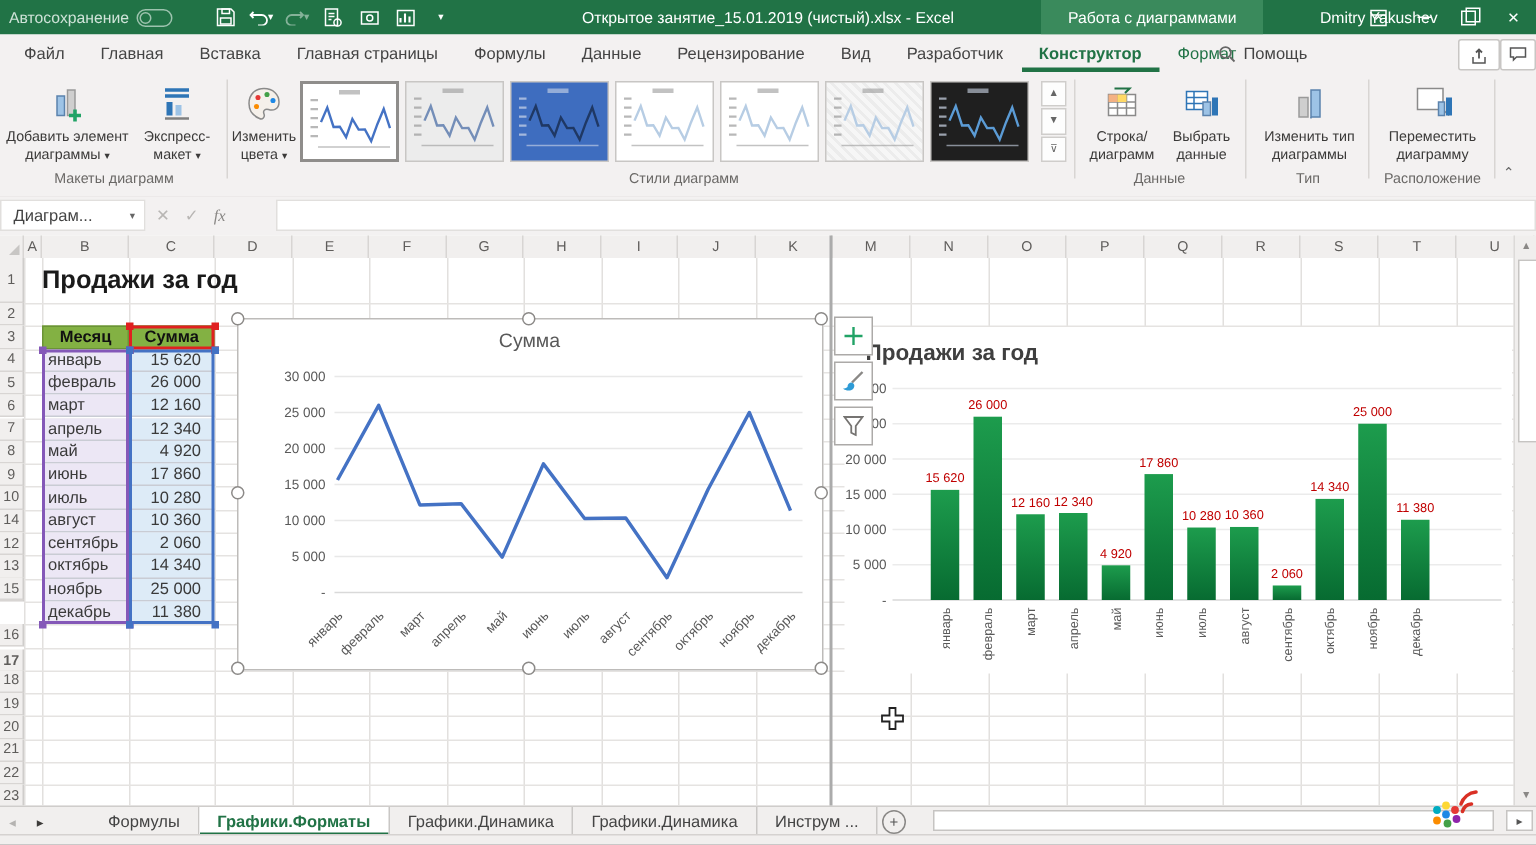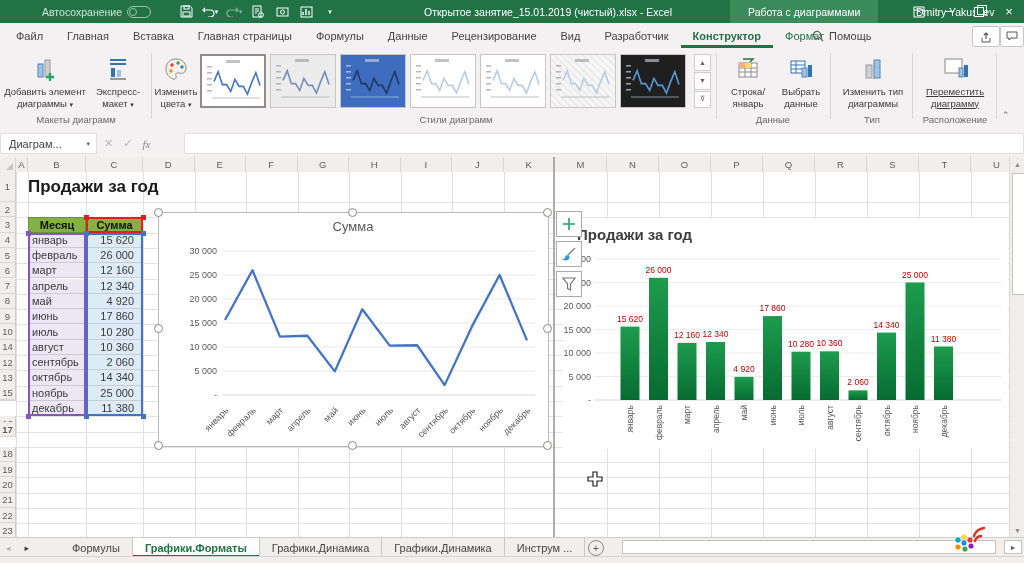--- a/index.html
+++ b/index.html
@@ -1,21 +1,21 @@
 <!DOCTYPE html>
 <html><head>
 <meta charset="utf-8">
 <style>
   html,body{margin:0;padding:0;background:#888;}
   .app{position:relative;width:1024px;height:563px;background:#fff;overflow:hidden;
        font-family:"Liberation Sans",sans-serif;-webkit-font-smoothing:antialiased;}
   .abs{position:absolute;}
   
   #titlebar{left:0;top:0;width:1024px;height:23px;background:#217346;color:#fff;font-size:10.5px;}
-  .tb{position:absolute;top:0;height:23px;display:flex;align-items:center;margin-left:36px;}
+  .tb{position:absolute;top:0;height:23px;display:flex;align-items:center;}
   #autosave{left:6px;color:#cfe3d8;gap:5px;}
   .toggle{width:22px;height:10px;border:1px solid #9dc3ae;border-radius:6px;position:relative;}
   .toggle i{position:absolute;left:1px;top:1px;width:6px;height:6px;border:1px solid #9dc3ae;border-radius:50%;}
   .qat{gap:4px;}
   .qbtn{width:20px;height:20px;display:flex;align-items:center;justify-content:center;color:#fff;}
   .dim{opacity:.45;}
   .caret{font-size:7px;line-height:1;}
   #doctitle{left:0;width:1024px;justify-content:center;pointer-events:none;}
   #ctx{background:#3a8a5c;padding:0 18px;height:23px;display:flex;align-items:center;}
   .winbtn{width:30px;height:23px;display:flex;align-items:center;justify-content:center;font-size:13px;}
@@ -326,21 +326,21 @@
     <div class="rbtn" style="left:722px;width:52px;">
       <div class="ric">
         <svg width="26" height="26" viewBox="0 0 26 26">
             <rect x="4" y="7" width="18" height="14" fill="#fff" stroke="#8a8a8a"></rect>
             <path d="M4 12h18M4 16h18M10 7v14M16 7v14" stroke="#8a8a8a"></path>
             <rect x="4" y="7" width="6" height="5" fill="#f4b183"></rect>
             <rect x="10" y="7" width="6" height="5" fill="#ffd966"></rect>
             <path d="M8 3h10l-3-0 3 0-3 3" fill="none" stroke="#217346" stroke-width="1.4"></path>
           </svg>
       </div>
-      <span>Строка/ январь</span>
+      <span>Строка/ диаграмм</span>
     </div>
     <div class="rbtn" style="left:776px;width:50px;">
       <div class="ric">
         <svg width="26" height="26" viewBox="0 0 26 26">
             <rect x="3" y="5" width="14" height="12" fill="#fff" stroke="#2e75b6"></rect>
             <path d="M3 9h14M3 13h14M8 5v12" stroke="#2e75b6"></path>
             <rect x="14" y="12" width="5" height="9" fill="#9dc3e6" stroke="#5b83ad"></rect>
             <rect x="20" y="9" width="4" height="12" fill="#2e75b6"></rect>
           </svg>
       </div>
@@ -351,21 +351,21 @@
       <div class="ric">
         <svg width="26" height="26" viewBox="0 0 26 26">
             <rect x="6" y="9" width="6" height="13" fill="#cfcfcf" stroke="#9a9a9a"></rect>
             <rect x="14" y="4" width="6" height="18" fill="#9dc3e6" stroke="#5b83ad"></rect>
             <path d="M14 22v1" stroke="#5b83ad" stroke-dasharray="2 1"></path>
           </svg>
       </div>
       <span>Изменить тип диаграммы</span>
     </div>
     <div class="sep" style="left:912px;"></div>
-    <div class="rbtn" style="left:918px;width:74px;text-decoration:underline;">
+    <div class="rbtn" style="left:918px;width:74px;">
       <div class="ric">
         <svg width="28" height="26" viewBox="0 0 28 26">
             <rect x="4" y="3" width="17" height="14" fill="#fff" stroke="#8a8a8a"></rect>
             <path d="M21 17l4 4" stroke="#8a8a8a"></path>
             <rect x="18" y="12" width="4" height="9" fill="#9dc3e6" stroke="#5b83ad"></rect>
             <rect x="23" y="9" width="4" height="12" fill="#2e75b6"></rect>
           </svg>
       </div>
       <span>Переместить диаграмму</span>
     </div>
@@ -470,21 +470,21 @@
         <div class="rh" style="top: 106.5px; height: 15.3px;">7</div>
         <div class="rh" style="top: 121.8px; height: 15.3px;">8</div>
         <div class="rh" style="top: 137.1px; height: 15.3px;">9</div>
         <div class="rh" style="top: 152.4px; height: 15.3px;">10</div>
         <div class="rh" style="top: 167.7px; height: 15.3px;">14</div>
         <div class="rh" style="top: 183px; height: 15.3px;">12</div>
         <div class="rh" style="top: 198.3px; height: 15.3px;">13</div>
         <div class="rh" style="top: 213.6px; height: 15.3px;">14</div>
         <div class="rh" style="top: 213px; height: 15.3px;">15</div>
         <div class="rh" style="top: 244.2px; height: 15.3px;">16</div>
-        <div class="rh" style="top: 250px; height: 15.3px; font-weight: bold;">17</div>
+        <div class="rh" style="top: 261px; height: 15.3px; font-weight: bold;">17</div>
         <div class="rh" style="top: 274.8px; height: 15.3px;">18</div>
         <div class="rh" style="top: 290.1px; height: 15.3px;">19</div>
         <div class="rh" style="top: 305.4px; height: 15.3px;">20</div>
         <div class="rh" style="top: 320.7px; height: 15.3px;">21</div>
         <div class="rh" style="top: 336px; height: 15.3px;">22</div>
         <div class="rh" style="top: 351.3px; height: 15.3px;">23</div>
       </div>
     <div id="celltitle">Продажи за год</div>
     <div id="table">
         <div class="tcell thead" style="left: 28px; top: 45.3px; width: 58px; height: 15.3px;">Месяц</div>

